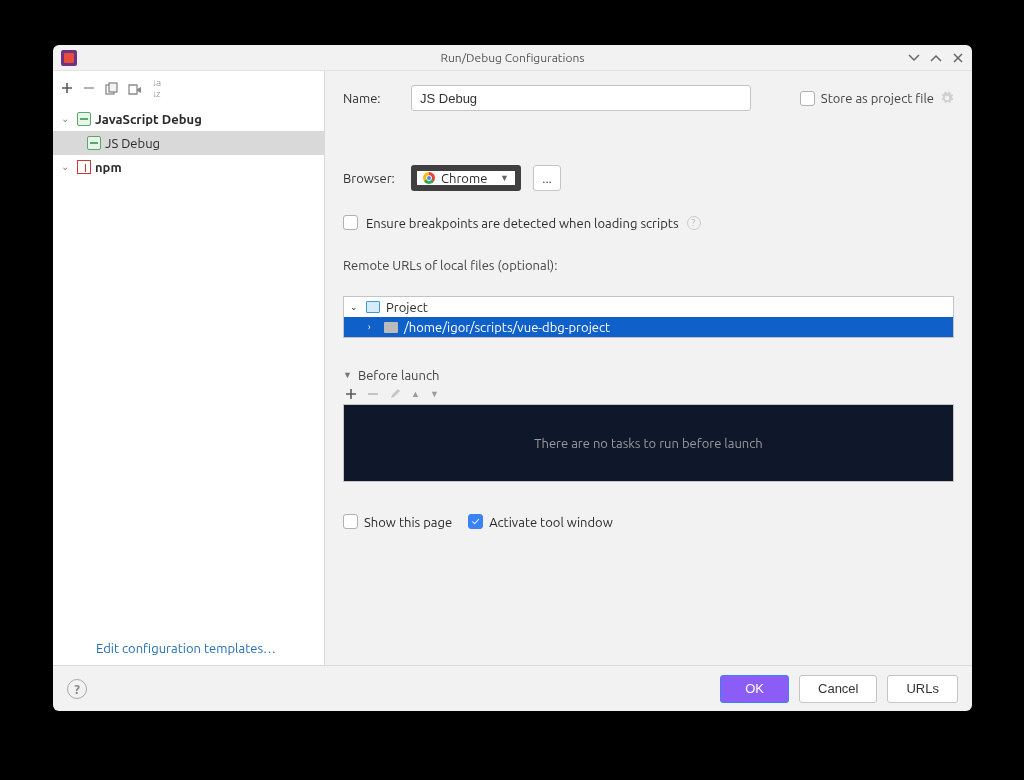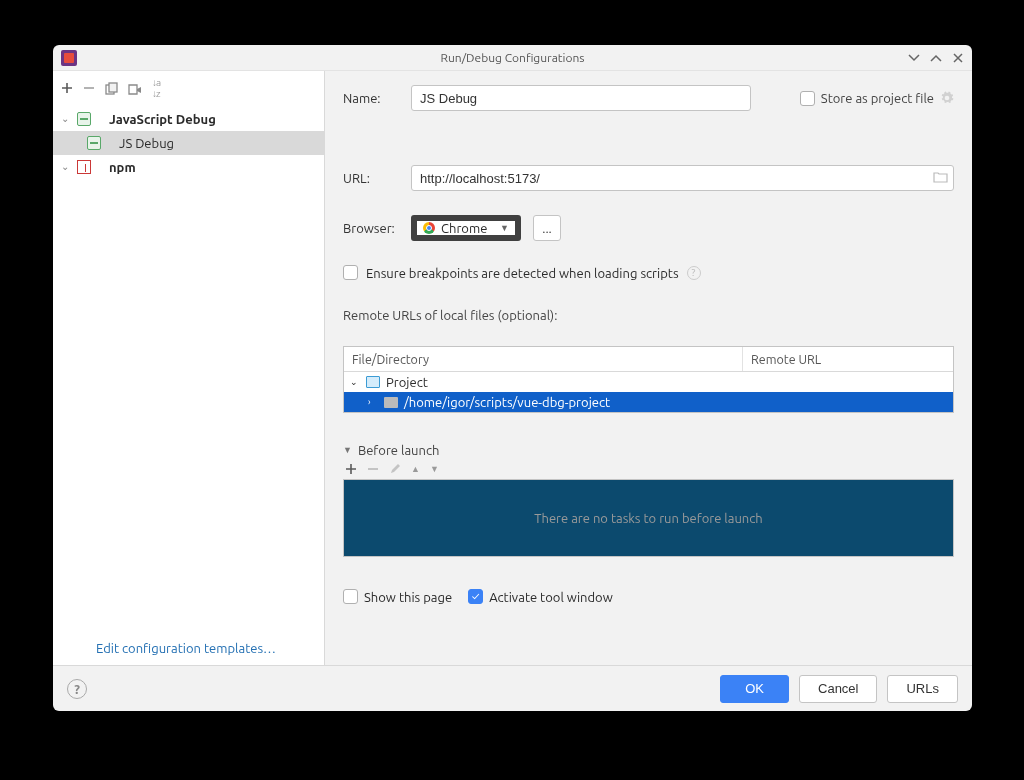--- a/index.html
+++ b/index.html
@@ -57,21 +57,21 @@
     color: #7a7a7a;
   }
   .sb-toolbar .tb { cursor:pointer; display:inline-flex; }
   .tree { flex:1; overflow:auto; padding-top:2px; }
   .tree-row {
     display:flex; align-items:center; gap:4px;
     padding: 3px 8px; line-height:18px;
   }
   .tree-row.sel { background:#d9d9d9; }
   .tree-row .chev { width:12px; color:#888; font-size:10px; }
-  .tree-row .lbl { white-space:nowrap;margin-left:14px; }
+  .tree-row .lbl { white-space:nowrap; }
   .tree-row.bold .lbl { font-weight:600; }
   .indent1 { padding-left: 34px; }
   .ic-js {
     width:14px;height:14px;border:1px solid #59a869;background:#e8f4ea;border-radius:2px;
     position:relative;display:inline-block;flex-shrink:0;
   }
   .ic-js::after{content:"";position:absolute;left:2px;right:2px;top:5px;height:2px;background:#59a869;}
   .ic-npm {
     width:14px;height:14px;border:1.5px solid #cb3837;background:#fff;display:inline-block;flex-shrink:0;
     position:relative;
@@ -126,38 +126,38 @@
   .grid-body .grow .ic { flex-shrink:0; }
   .ic-project{width:14px;height:12px;border:1px solid #3b9bd4;background:#d4ecfb;border-radius:1px;}
   .ic-folder{width:14px;height:11px;background:#bbb;border-radius:1px;}
   .grow .chev{width:10px;font-size:9px;}
   .before { margin-top:6px; }
   .before .hdr { display:flex;align-items:center;gap:6px;color:#444; }
   .before .hdr .tri{font-size:9px;color:#777;}
   .bf-toolbar { display:flex; gap:10px; padding:6px 2px 4px; color:#9a9a9a; align-items:center;}
   .bf-toolbar .en{color:#5a5a5a;}
   .bf-body {
-    border:1px solid #c4c4c4; background:#0c4a6e; height:78px;
+    border:1px solid #c4c4c4; background:#0f172a; height:78px;
     display:flex; align-items:center; justify-content:center; color:#9a9a9a;
   }
   .bottom-checks { display:flex; gap:16px; align-items:center; margin-top:8px; }
   .footer {
     height:46px; border-top:1px solid #d9d9d9;
     display:flex; align-items:center; padding:0 14px; gap:10px;
   }
   .footer .help {
     width:20px;height:20px;border:1.5px solid #aaa;border-radius:50%;
     display:flex;align-items:center;justify-content:center;color:#888;font-weight:600;
   }
   .footer .sp{flex:1;}
   .btn {
     height:28px; padding:0 18px; border:1px solid #c4c4c4; background:#fff;
     border-radius:3px; color:#333; font-size:13px;
   }
-  .btn.primary { background:#3b82f6; border-color:#3b82f6; color:#fff; font-weight:500; padding:0 24px;}
+  .btn.primary { background:#8b5cf6; border-color:#3b82f6; color:#fff; font-weight:500; padding:0 24px;}
   svg{display:block;}
 </style>
 </head>
 <body>
 
 <div class="window">
 
   <div class="titlebar">
     <div class="appicon"></div>
     <div class="title">Run/Debug Configurations</div>
@@ -238,55 +238,40 @@
           <span style="color:#bbb;">
               <svg width="14" height="14" viewBox="0 0 24 24">
                 <path fill="#bbb" d="M12 8a4 4 0 100 8 4 4 0 000-8zm9 4l2 1-1 3-2-.5a8 8 0 01-2 2l.5 2-3 1-1-2a8 8 0 01-3 0l-1 2-3-1 .5-2a8 8 0 01-2-2l-2 .5-1-3 2-1a8 8 0 010-3l-2-1 1-3 2 .5a8 8 0 012-2L7 2l3-1 1 2a8 8 0 013 0l1-2 3 1-.5 2a8 8 0 012 2l2-.5 1 3-2 1a8 8 0 010 3z" opacity=".6"></path>
               </svg>
             </span>
         </div>
       </div>
 
       <div style="height:6px"></div>
 
-      <div class="row">
-        <div class="label">URL:</div>
-        <div class="url-wrap">
-          <input type="text" class="url-input" value="http://localhost:5173/" style="">
-          <span class="foldericon">
-              <svg width="15" height="13">
-                <path d="M1 3h4l1 1h8v8H1z" fill="none" stroke="#bbb" stroke-width="1.2"></path>
-              </svg>
-            </span>
-        </div>
-      </div>
 
       <div class="row">
         <div class="label">Browser:</div>
         <div class="select">
           <span class="chrome-dot"></span>
           <span>Chrome</span>
           <span class="caret">▼</span>
         </div>
         <div class="sqbtn">...</div>
       </div>
 
       <div class="row" style="gap:8px;">
         <span class="chk"></span>
         <span>Ensure breakpoints are detected when loading scripts</span>
         <span style="color:#bbb;border:1px solid #ccc;border-radius:50%;width:14px;height:14px;display:inline-flex;align-items:center;justify-content:center;font-size:10px;">?</span>
       </div>
 
       <div class="section-label">Remote URLs of local files (optional):</div>
 
       <div class="grid">
-        <div class="grid-head">
-          <div class="c1">File/Directory</div>
-          <div class="c2">Remote URL</div>
-        </div>
         <div class="grid-body">
           <div class="grow">
             <span class="chev">⌄</span>
             <span class="ic ic-project"></span>
             <span>Project</span>
           </div>
           <div class="grow sel" style="padding-left:24px;">
             <span class="chev">›</span>
             <span class="ic ic-folder"></span>
             <span>/home/igor/scripts/vue-dbg-project</span>

